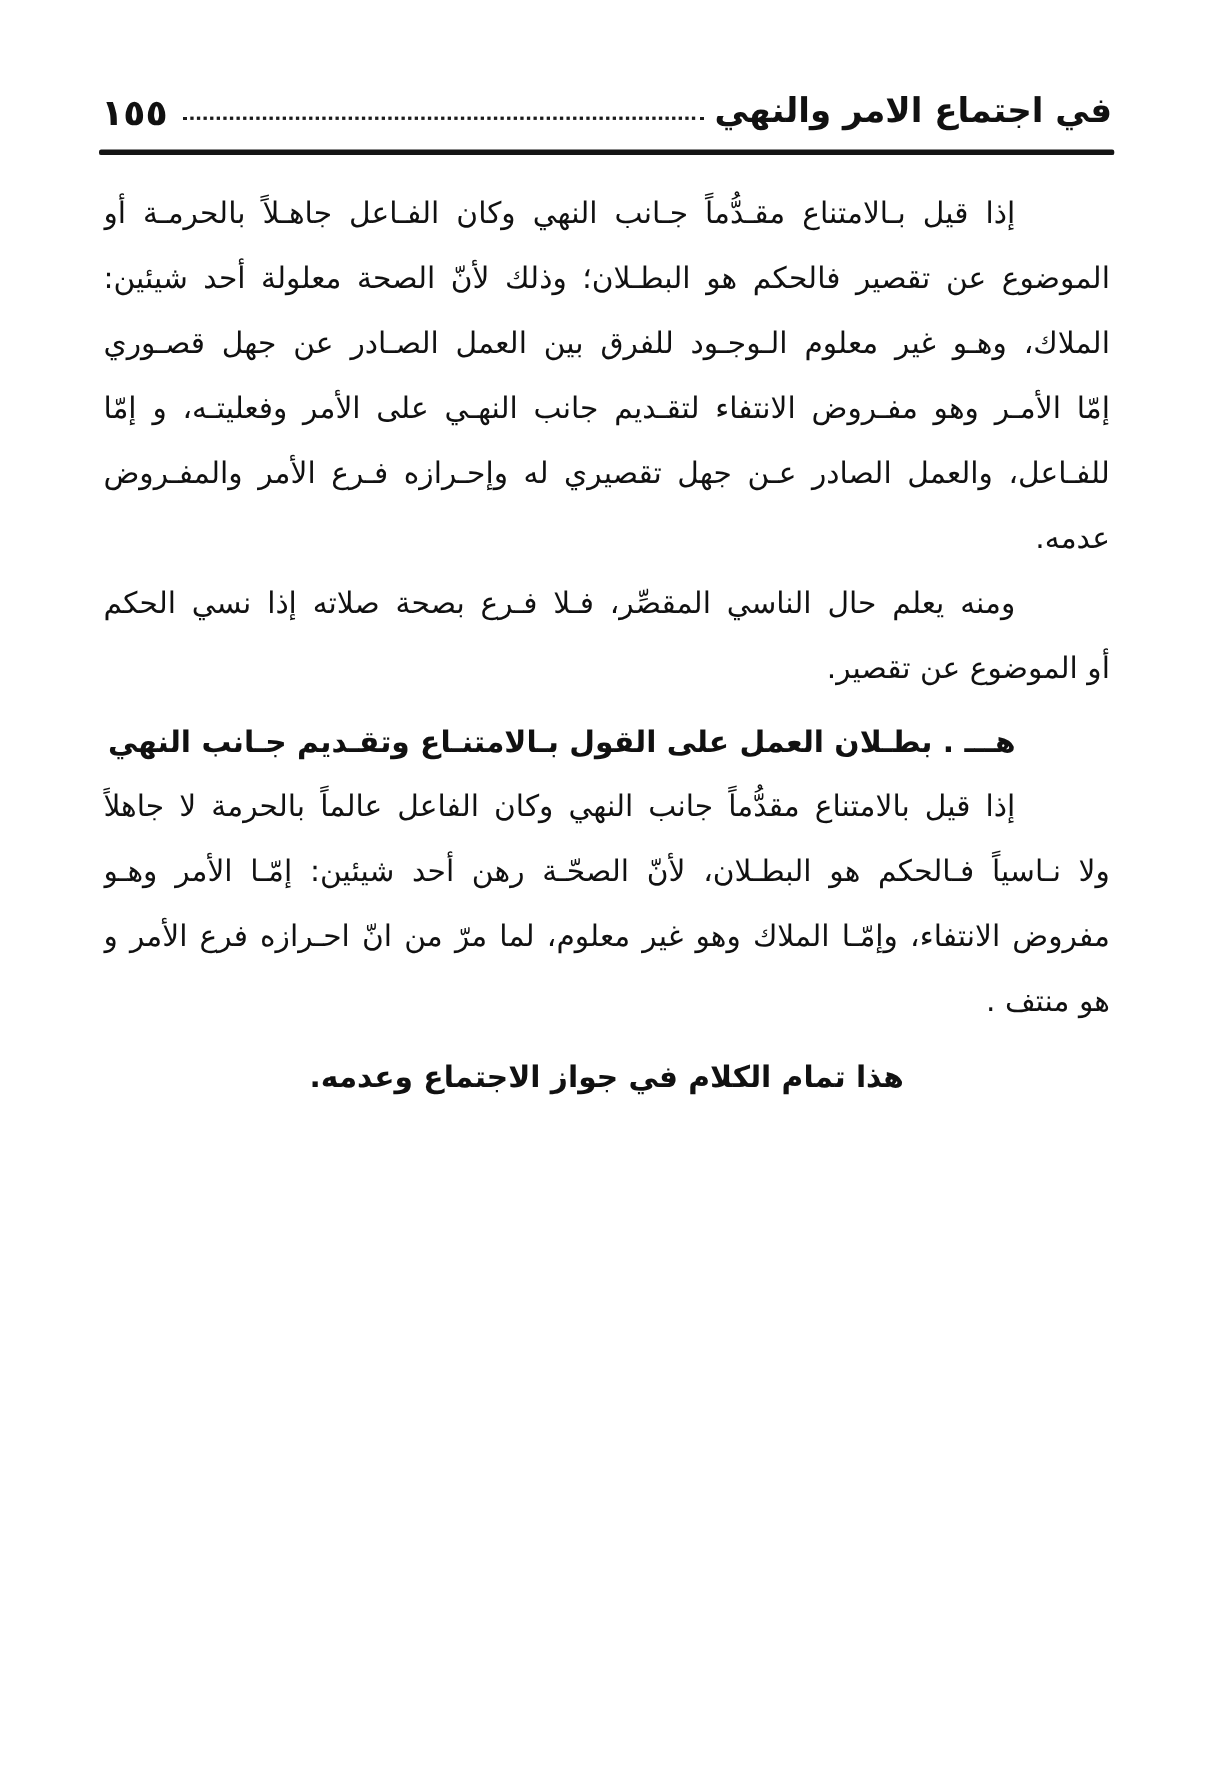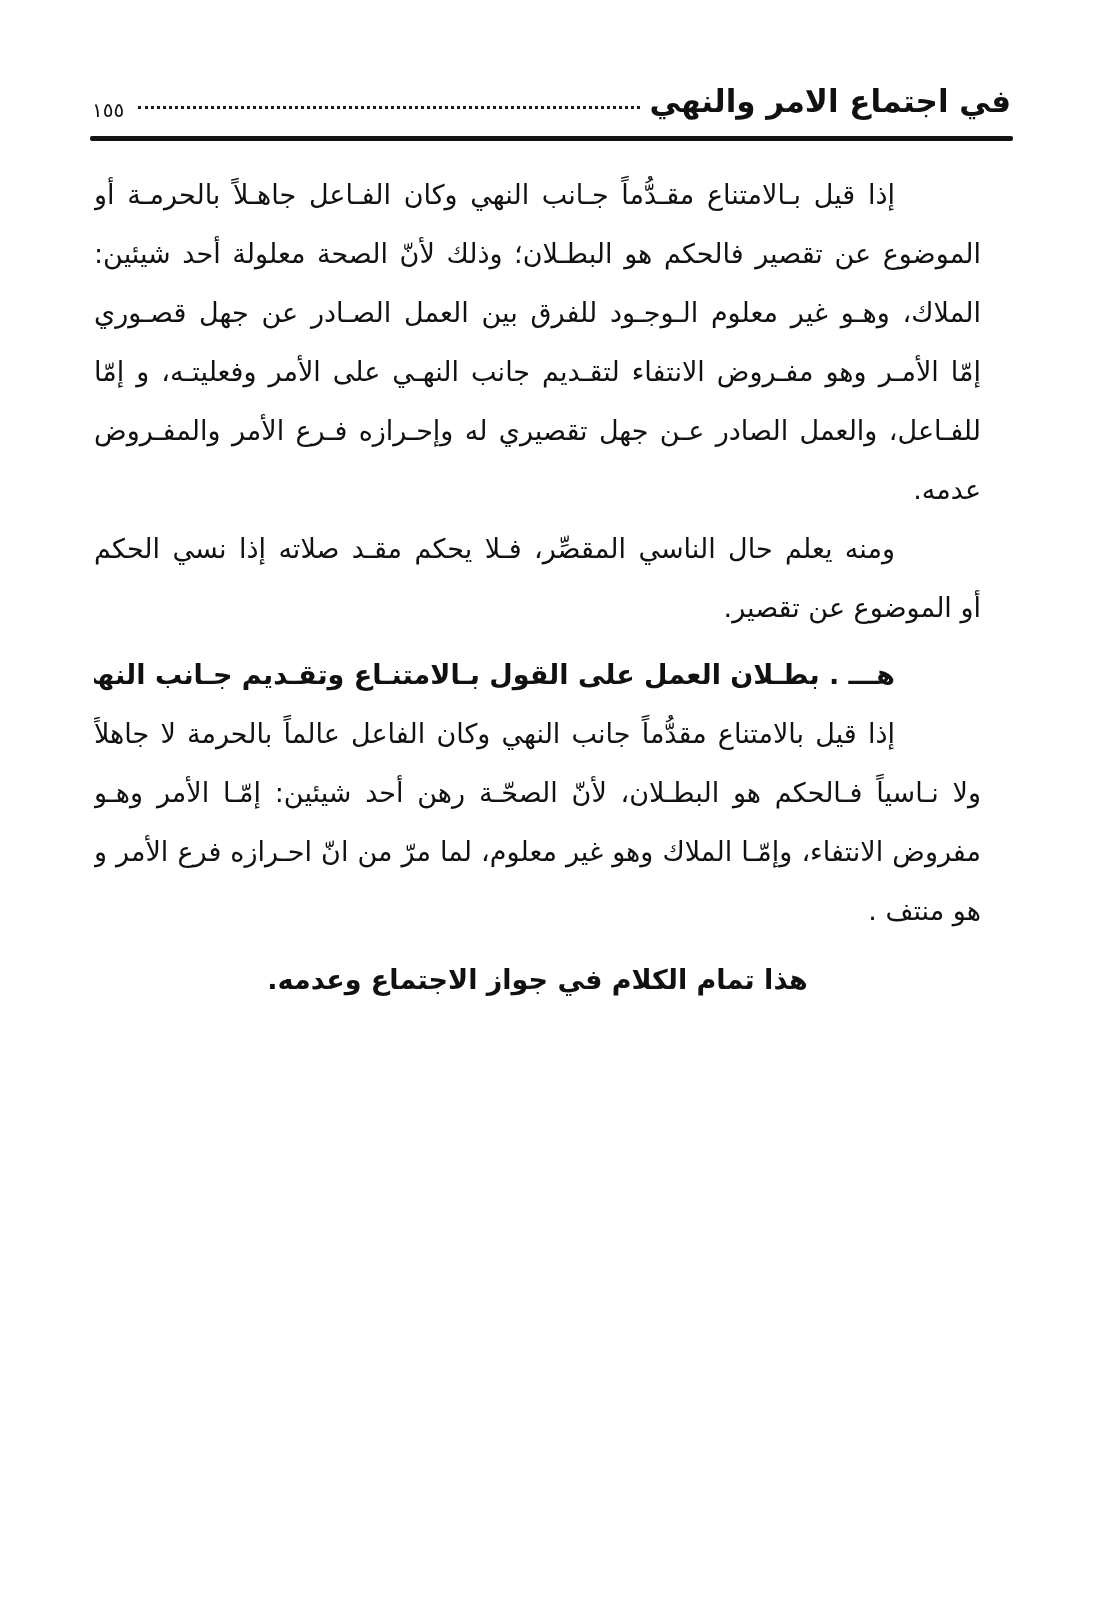--- a/index.html
+++ b/index.html
@@ -31,35 +31,35 @@
     line-height: 1.1;
     white-space: nowrap;
   }
   .leader {
     flex: 1;
     border-bottom: 3px dotted #1c1c1c;
     margin: 0 10px 9px 14px;
     height: 0;
   }
   .page-number {
-    font-size: 20px;
-    font-weight: normal;
+    font-size: 33px;
+    font-weight: bold;
     white-space: nowrap;
     margin-bottom: -4px;
   }
   .header-rule {
     height: 5px;
     background: #141414;
     margin: 18px 88px 0 90px;
     border-radius: 2px;
   }
   
   .body-text {
     direction: rtl;
-    padding: 24px 120px 0 94px;
+    padding: 24px 92px 0 94px;
     font-size: 27px;
   }
   .line {
     height: 59px;
     line-height: 59px;
     text-align: justify;
     text-align-last: justify;
     text-justify: inter-word;
     white-space: nowrap;
     overflow: hidden;
@@ -104,21 +104,21 @@
     <section class="para">
       <div class="line first">إذا قيل بـالامتناع مقـدُّماً جـانب النهي وكان الفـاعل جاهـلاً بالحرمـة أو</div>
       <div class="line">الموضوع عن تقصير فالحكم هو البطـلان؛ وذلك لأنّ الصحة معلولة أحد شيئين:</div>
       <div class="line">الملاك، وهـو غير معلوم الـوجـود للفرق بين العمل الصـادر عن جهل قصـوري</div>
       <div class="line">إمّا الأمـر وهو مفـروض الانتفاء لتقـديم جانب النهـي على الأمر وفعليتـه، و إمّا</div>
       <div class="line">للفـاعل، والعمل الصادر عـن جهل تقصيري له وإحـرازه فـرع الأمر والمفـروض</div>
       <div class="line last">عدمه.</div>
     </section>
 
     <section class="para">
-      <div class="line first">ومنه يعلم حال الناسي المقصِّر، فـلا يحكم مقـد صلاته إذا نسي الحكم</div>
+      <div class="line first">ومنه يعلم حال الناسي المقصِّر، فـلا فـرع بصحة صلاته إذا نسي الحكم</div>
       <div class="line last">أو الموضوع عن تقصير.</div>
     </section>
 
     <section class="para heading">
       <div class="line first">هـــ . بطـلان العمل على القول بـالامتنـاع وتقـديم جـانب النهي مع العلم</div>
     </section>
 
     <section class="para">
       <div class="line first">إذا قيل بالامتناع مقدُّماً جانب النهي وكان الفاعل عالماً بالحرمة لا جاهلاً</div>
       <div class="line">ولا نـاسياً فـالحكم هو البطـلان، لأنّ الصحّـة رهن أحد شيئين: إمّـا الأمر وهـو</div>

